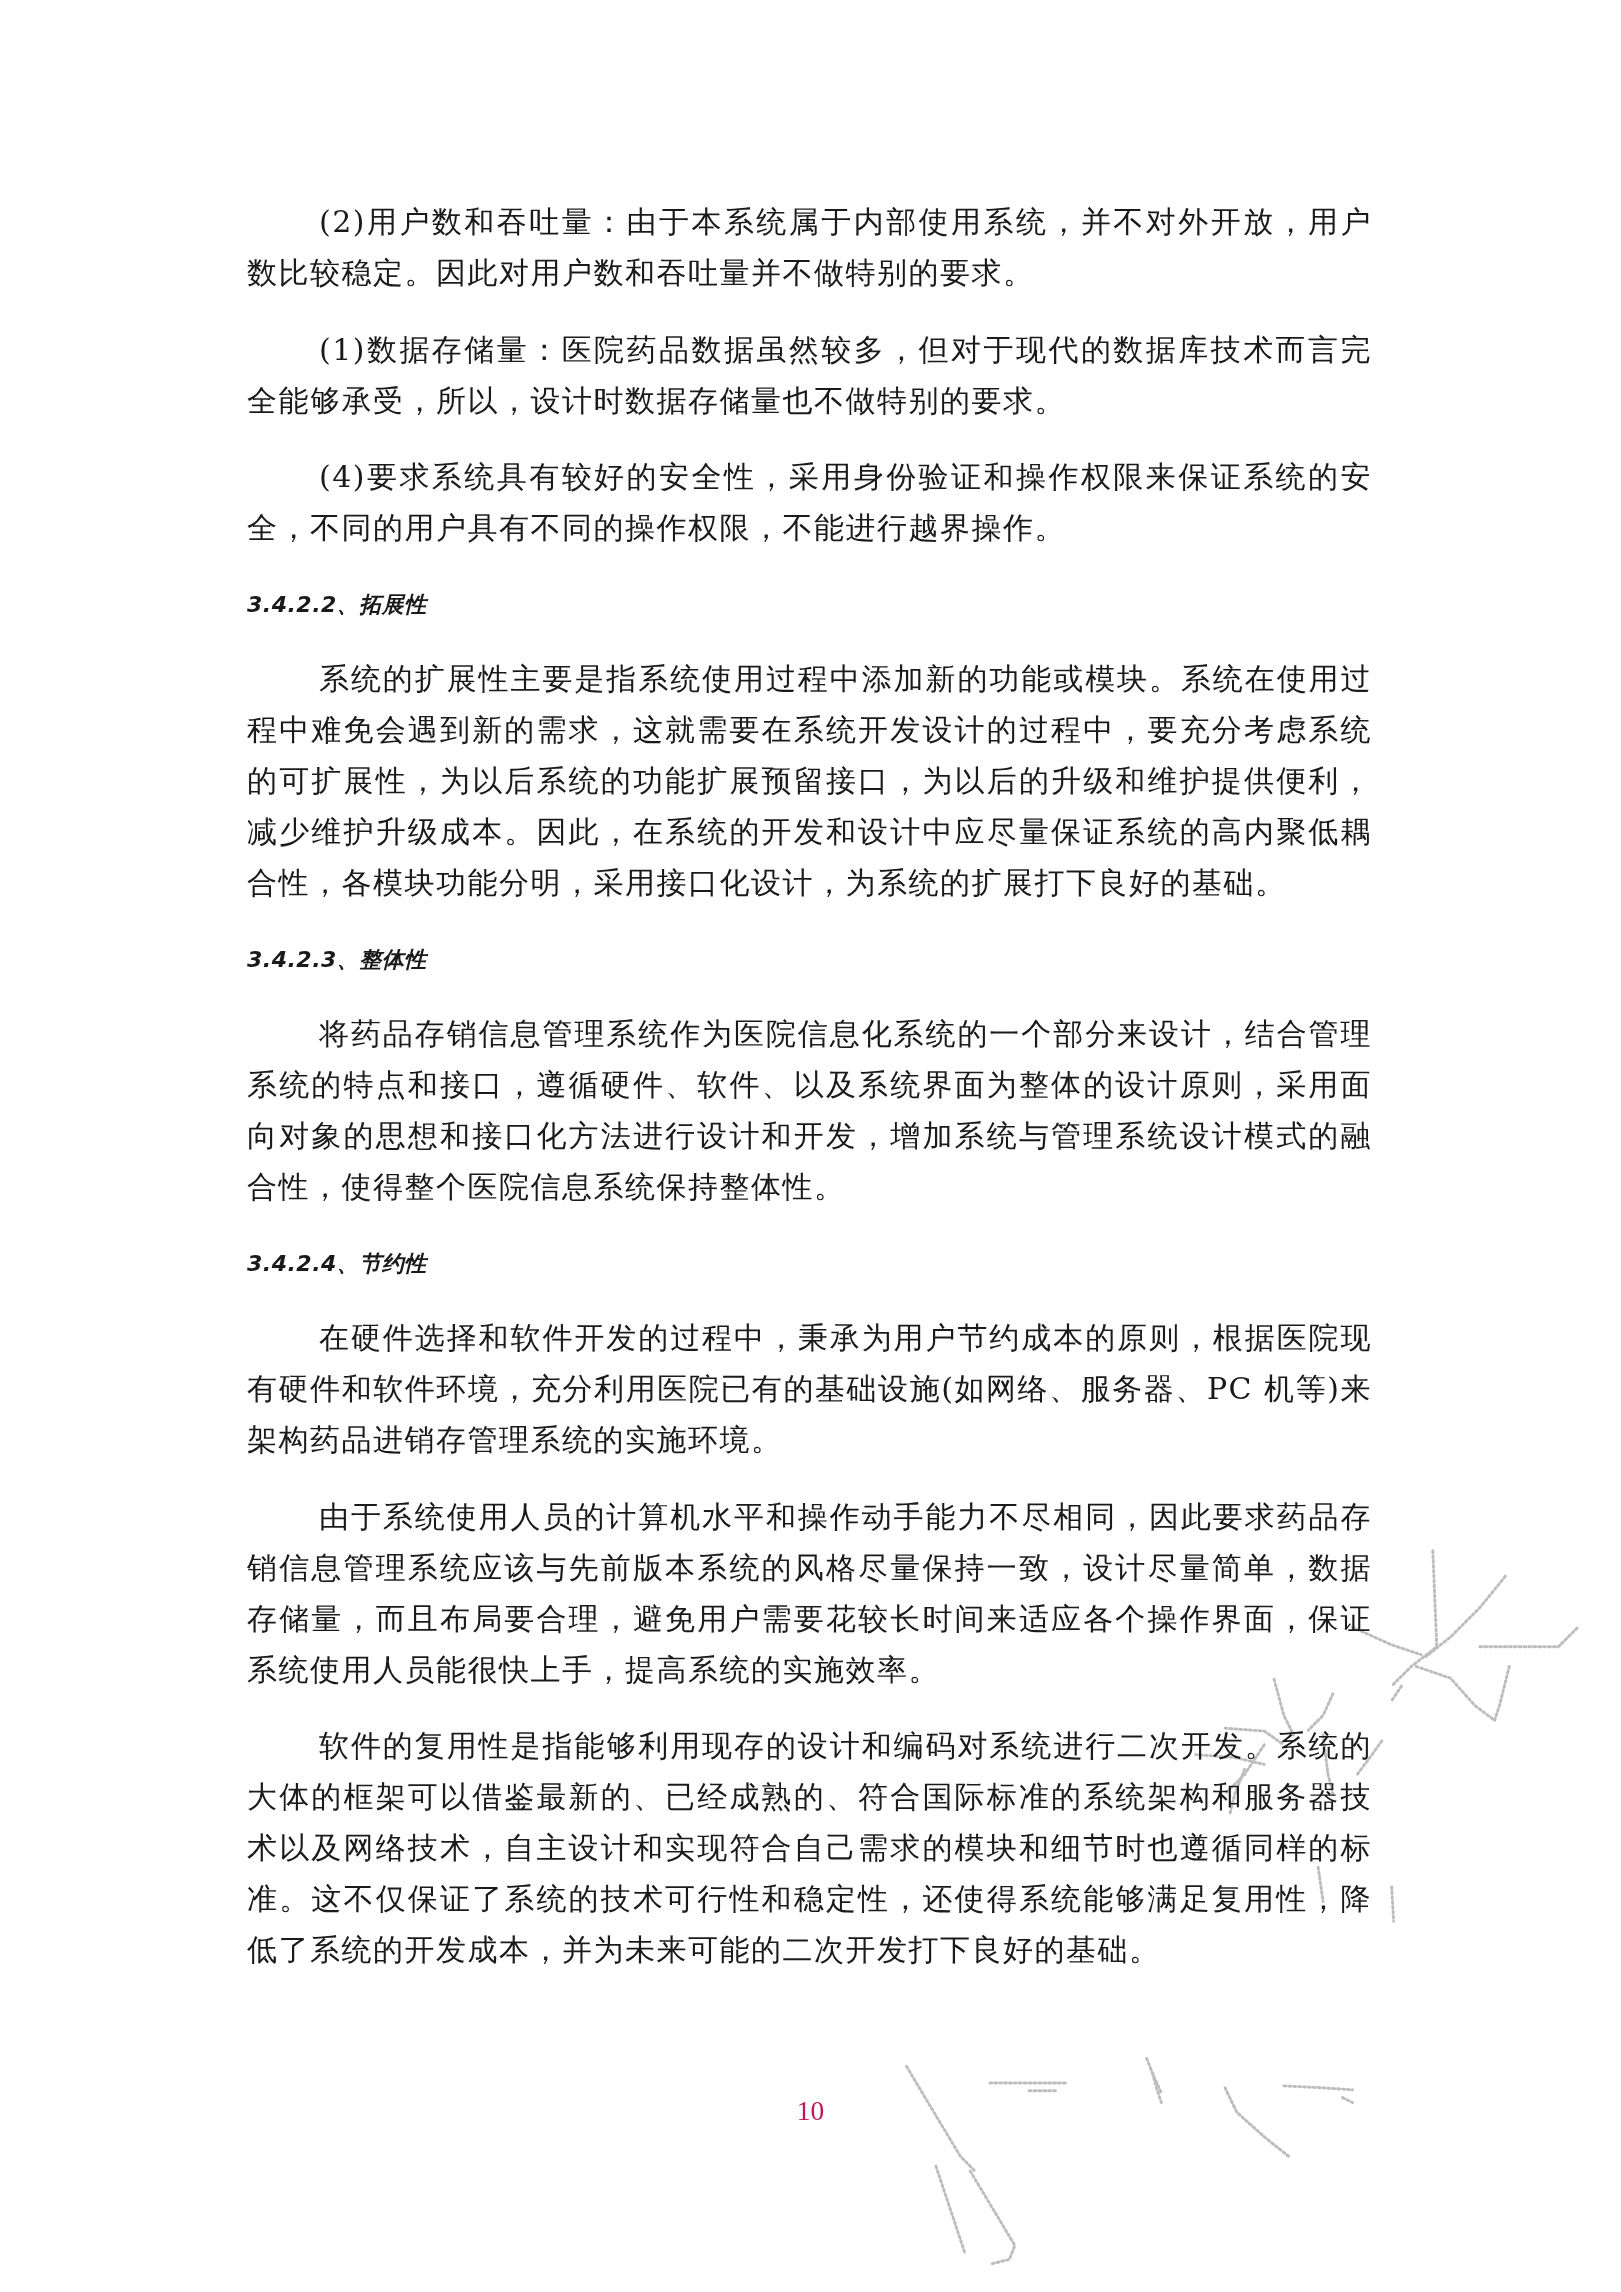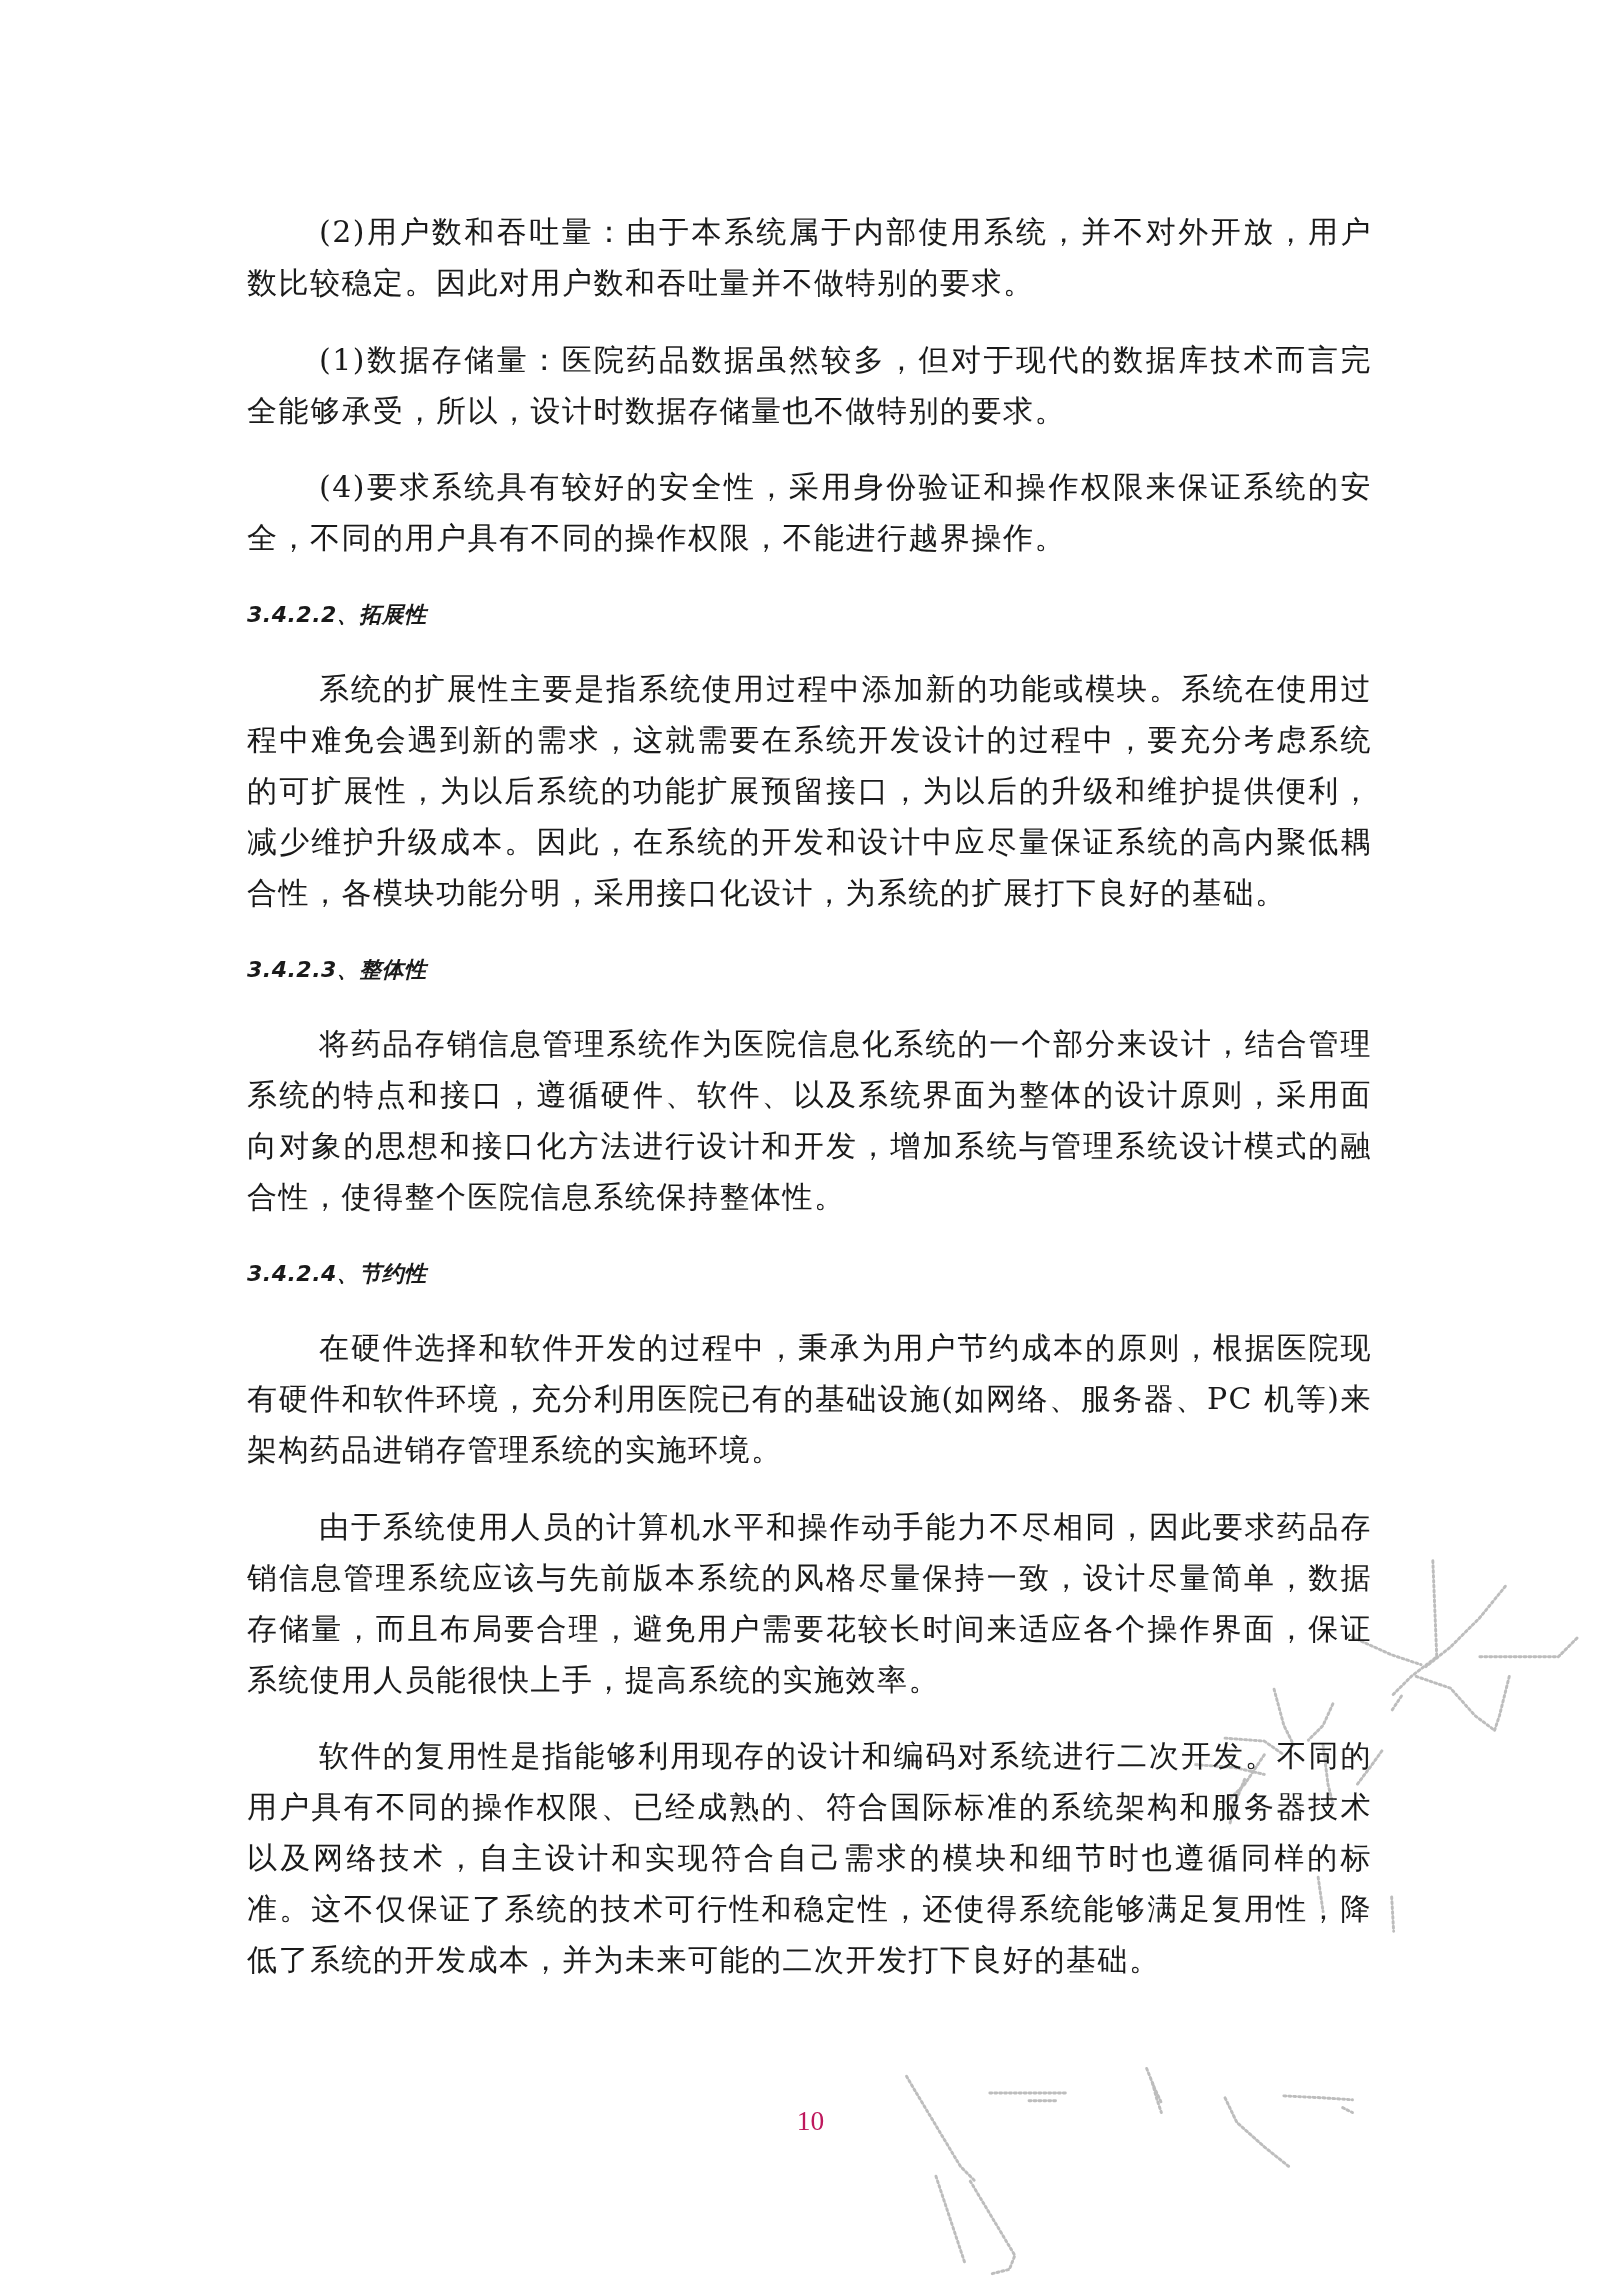--- a/index.html
+++ b/index.html
@@ -1,18 +1,18 @@
 <!DOCTYPE html>
 <html><head>
 <meta charset="utf-8">
 <style>
   html, body { margin: 0; padding: 0; background: #ffffff; }
   body { width: 1621px; height: 2293px; position: relative; overflow: hidden;
          font-family: "DejaVu Serif", "Liberation Serif", serif; color: #1a1a1a; }
-  .page { position: absolute; left: 0; top: 10px; width: 1621px; height: 2218px; border-radius: 20px; }
+  .page { position: absolute; left: 0; top: 0; width: 1621px; height: 2218px; border-radius: 20px; }
   .column { position: absolute; left: 247px; top: 196px; width: 1125px; }
   .para { font-size: 30px; line-height: 51px; text-indent: 72px; text-align: justify;
           text-justify: inter-character; margin: 0 0 25.5px 0; letter-spacing: 1.5px; }
   .heading { font-family: "DejaVu Sans", "Liberation Sans", sans-serif; font-size: 22px;
              line-height: 51px; margin: 0 0 23.5px 0; font-style: italic; letter-spacing: 0.5px; }
   .heading .num { font-style: italic; }
   .heading .title { font-family: "DejaVu Serif", "Liberation Serif", serif; font-style: italic; }
   .page-number { position: absolute; top: 2096px; left: 0; width: 1621px; text-align: center;
                  font-family: "Liberation Serif", "DejaVu Serif", serif; font-size: 27.4px; color: #be185d; }
   .watermark { position: absolute; left: 0; top: 0; width: 1621px; height: 2293px; pointer-events: none; }
@@ -74,18 +74,18 @@
     </h3>
     <p class="para">将药品存销信息管理系统作为医院信息化系统的一个部分来设计，结合管理系统的特点和接口，遵循硬件、软件、以及系统界面为整体的设计原则，采用面向对象的思想和接口化方法进行设计和开发，增加系统与管理系统设计模式的融合性，使得整个医院信息系统保持整体性。</p>
 
     <h3 class="heading">
       <span class="num">3.4.2.4、</span><span class="title">节约性</span>
     </h3>
     <p class="para">在硬件选择和软件开发的过程中，秉承为用户节约成本的原则，根据医院现有硬件和软件环境，充分利用医院已有的基础设施(如网络、服务器、PC 机等)来架构药品进销存管理系统的实施环境。</p>
 
     <p class="para">由于系统使用人员的计算机水平和操作动手能力不尽相同，因此要求药品存销信息管理系统应该与先前版本系统的风格尽量保持一致，设计尽量简单，数据存储量，而且布局要合理，避免用户需要花较长时间来适应各个操作界面，保证系统使用人员能很快上手，提高系统的实施效率。</p>
 
-    <p class="para">软件的复用性是指能够利用现存的设计和编码对系统进行二次开发。不同的用户具有不同的操作权限、已经成熟的、符合国际标准的系统架构和服务器技术以及网络技术，自主设计和实现符合自己需求的模块和细节时也遵循同样的标准。这不仅保证了系统的技术可行性和稳定性，还使得系统能够满足复用性，降低了系统的开发成本，并为未来可能的二次开发打下良好的基础。</p>
+    <p class="para">软件的复用性是指能够利用现存的设计和编码对系统进行二次开发。系统的大体的框架可以借鉴最新的、已经成熟的、符合国际标准的系统架构和服务器技术以及网络技术，自主设计和实现符合自己需求的模块和细节时也遵循同样的标准。这不仅保证了系统的技术可行性和稳定性，还使得系统能够满足复用性，降低了系统的开发成本，并为未来可能的二次开发打下良好的基础。</p>
   </div>
 
   <div class="page-number">10</div>
 </div>
 
 
 </body></html>

